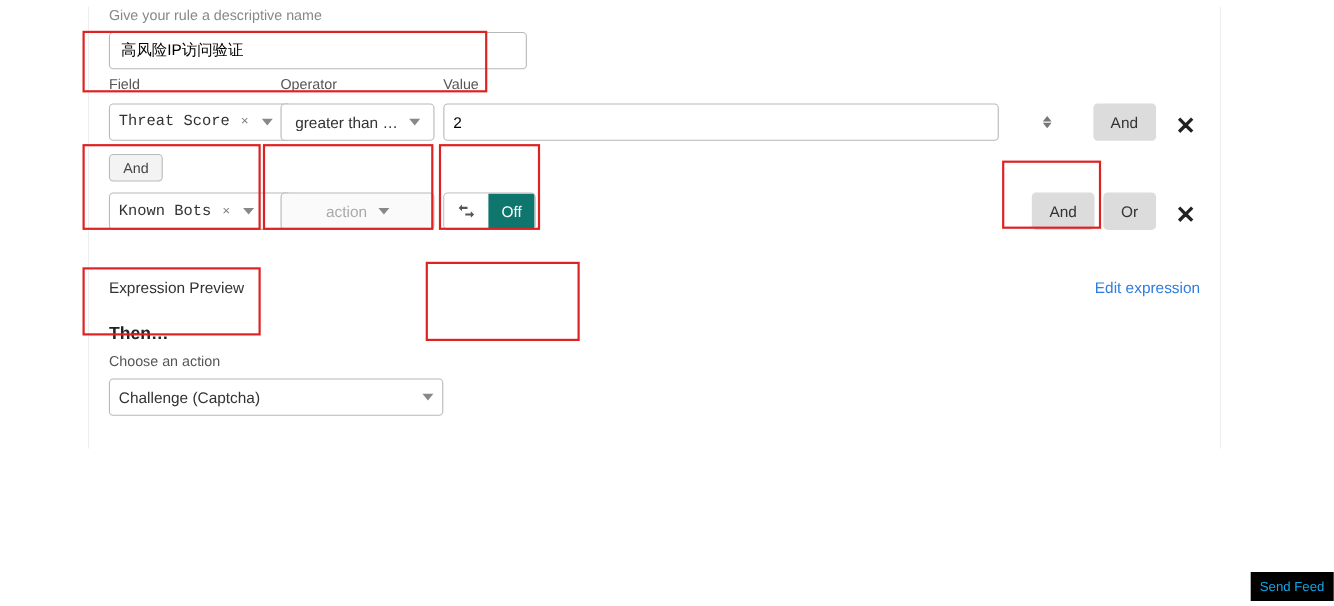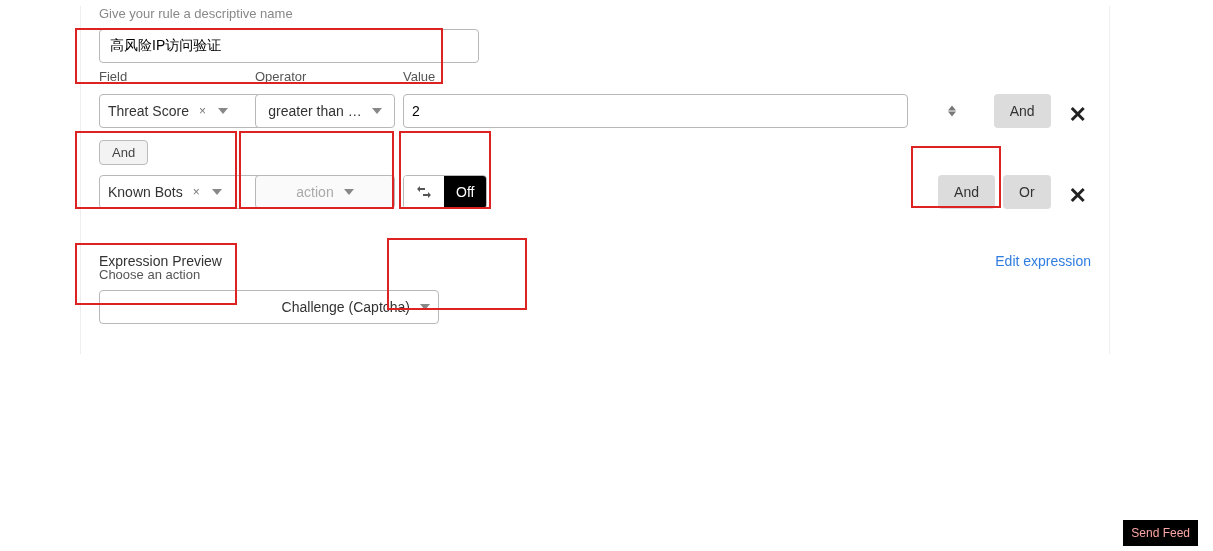--- a/index.html
+++ b/index.html
@@ -71,21 +71,21 @@
     margin-right: 2px;
     cursor: pointer;
   }
   .caret {
     width:0;height:0;
     border-left:5px solid transparent;
     border-right:5px solid transparent;
     border-top:6px solid #888;
     margin-left: 4px;
   }
-  .dd-field { width: 166px; }
+  .dd-field { width: 166px; font-family: Liberation Mono, monospace; }
   .dd-op { width: 140px; justify-content: center; }
   .value-input {
     height: 34px;
     border: 1px solid #b8b8b8;
     border-radius: 4px;
     padding: 0 8px;
     font-size: 14px;
     width: 505px;
   }
   .spin-wrap { position: relative; display:flex; align-items:center; }
@@ -118,21 +118,21 @@
     cursor: pointer;
     color: #222;
     padding: 0 4px;
     margin-left:6px;
   }
   .toggle-group { display:flex; height:34px; border:1px solid #b8b8b8; border-radius:4px; overflow:hidden; }
   .toggle-group .tg {
     display:flex;align-items:center;justify-content:center;
     padding:0 12px; font-size:14px; cursor:pointer; background:#fff; color:#444;
   }
-  .toggle-group .tg.active { background:#000000; color:#fff; }
+  .toggle-group .tg.active { background:#0f766e; color:#fff; }
   .chain-and {
     display:inline-block;
     border:1px solid #bbb;
     border-radius:4px;
     background:#f3f3f3;
     padding:4px 12px;
     font-size:13px;
     color:#444;
     margin:12px 0 0 0;
   }
@@ -142,23 +142,23 @@
   .expr-box {
     background:#f4f4f4;
     border-radius:2px;
     padding:14px 16px;
     font-family: "Courier New", monospace;
     font-size:13px;
     color:#555;
     margin-top:10px;
     width:960px;
   }
-  .action-dd { width:340px; justify-content:flex-end; }
+  .action-dd { width:304px; justify-content:space-between; }
   .redbox { position:absolute; border:2px solid #d22; pointer-events:none; }
-  .feedback { position:fixed; right:15px; bottom:5px; background:#000; color:#fca5a5; font-size:12px; padding:6px 8px; cursor:pointer; }
+  .feedback { position:fixed; right:1px; bottom:5px; background:#000; color:#0ea5e9; font-size:12px; padding:6px 8px; cursor:pointer; }
   .swap svg { display:block; }
 </style>
 </head>
 <body>
 
 <div class="page">
   <div class="wrap">
 
     <div class="label-sm">Give your rule a descriptive name</div>
     <input class="rule-name" value="高风险IP访问验证" style="">
@@ -229,20 +229,21 @@
       <span class="remove-x">✕</span>
     </div>
 
     
     <div class="expr-row">
       <div class="expr-label">Expression Preview</div>
       <div class="edit-link">Edit expression</div>
     </div>
 
     
+    <h3 style="margin-top:26px">Then…</h3>
     <div class="label-sm" style="margin-top:-2px;color:#555">Choose an action</div>
     <div class="dd action-dd" style="margin-top:8px">
       <span>Challenge (Captcha)</span>
       <span class="caret"></span>
     </div>
 
     
     <div class="redbox" style="left:-6px; top:22px; width:368px; height:56px"></div>
     <div class="redbox" style="left:-6px; top:125px; width:162px; height:78px"></div>
     <div class="redbox" style="left:158px; top:125px; width:155px; height:78px"></div>

